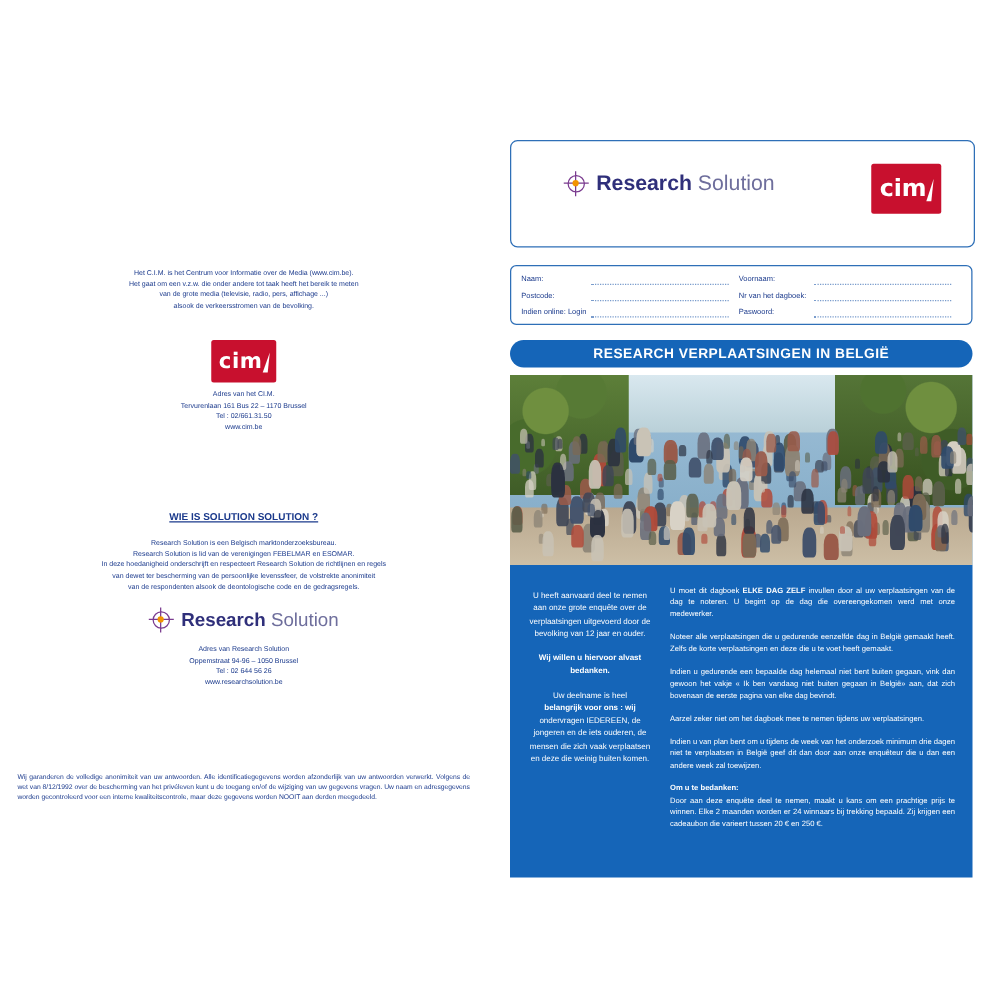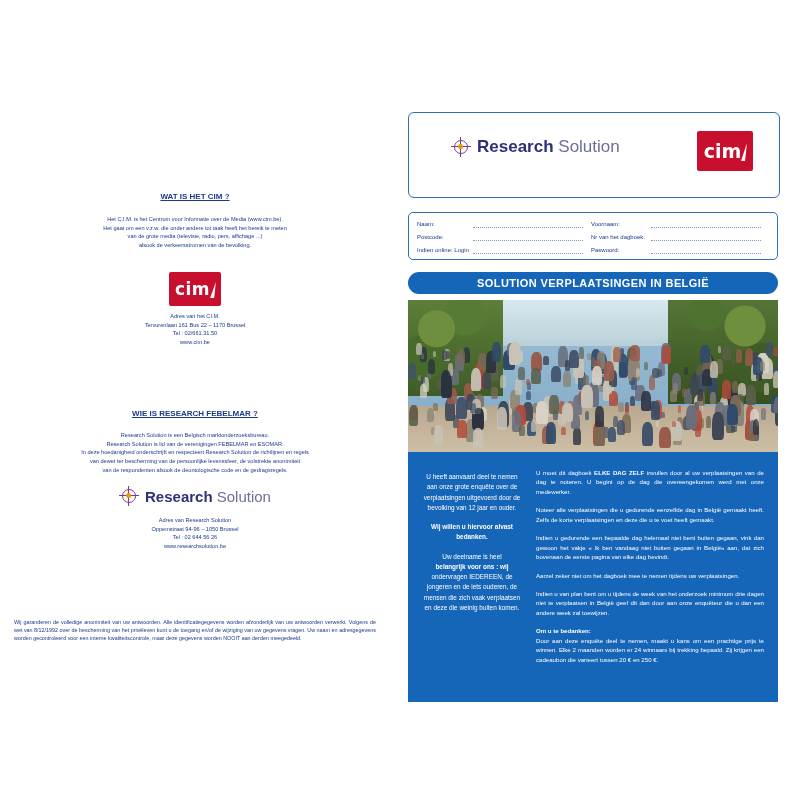--- a/index.html
+++ b/index.html
@@ -314,42 +314,41 @@
   }
   .panel-right p { margin: 0 0 9px 0; }
   .panel-right .bold { font-weight: bold; }
 </style>
 </head>
 <body>
 
 <div class="left-page">
 
 
-  <div class="sec-title" style="top:72px;">WAT IS HET CIM ?</div>
 
   <div class="centered-block" style="top:95px;">
     <div>Het C.I.M. is het Centrum voor Informatie over de Media (www.cim.be).</div>
     <div>Het gaat om een v.z.w. die onder andere tot taak heeft het bereik te meten</div>
     <div>van de grote media (televisie, radio, pers, affichage ...)</div>
     <div>alsook de verkeersstromen van de bevolking.</div>
   </div>
 
   <div class="cim-logo-left" style="top:152px;">
     <span>cim</span>
       <span class="slash"></span>
   </div>
 
   <div class="centered-block" style="top:192px;">
     <div>Adres van het CI.M.</div>
     <div>Tervurenlaan 161 Bus 22 – 1170 Brussel</div>
     <div>Tel : 02/661.31.50</div>
     <div>www.cim.be</div>
   </div>
 
-  <div class="sec-title" style="top:289px;">WIE IS RESEARCH FEBELMAR ?</div>
+  <div class="sec-title" style="top:289px;">WIE IS SOLUTION SOLUTION ?</div>
 
   <div class="centered-block" style="top:311px;">
     <div>Research Solution is een Belgisch marktonderzoeksbureau.</div>
     <div>Research Solution is lid van de verenigingen  FEBELMAR en ESOMAR.</div>
     <div>In deze hoedanigheid onderschrijft en respecteert Research Solution de richtlijnen en regels</div>
     <div>van dewet ter bescherming van de persoonlijke levenssfeer, de volstrekte anonimiteit</div>
     <div>van de respondenten alsook de deontologische code en de gedragsregels.</div>
   </div>
 
   <div class="rs-logo" style="top:366px;">
@@ -410,21 +409,21 @@
       <span class="form-dots"></span>
     </div>
     <div class="form-row">
       <span class="form-label">Indien online: Login</span>
       <span class="form-dots"></span>
       <span class="form-label2">Paswoord:</span>
       <span class="form-dots"></span>
     </div>
   </div>
 
-  <div class="banner">SOLUTION VERPLAATSINGEN IN BELGIË</div>
+  <div class="banner">RESEARCH VERPLAATSINGEN IN BELGIË</div>
 
   <div class="photo">
     <div class="sky"></div>
     <div class="trees-l"></div>
     <div class="trees-r"></div>
     <div class="ground"></div>
     <div class="crowd">
         <div class="p" style="width: 8.3735px; height: 15.4023px; left: 199.563px; top: 84.8899px; background: rgb(47, 74, 107); opacity: 0.82;"></div>
         <div class="p" style="width: 7.76283px; height: 17.8228px; left: 336.84px; top: 6.41213px; background: rgb(154, 91, 74); opacity: 0.79;"></div>
         <div class="p" style="width: 4.8867px; height: 8.57462px; left: 365.336px; top: 5.07693px; background: rgb(176, 74, 58); opacity: 0.64;"></div>

